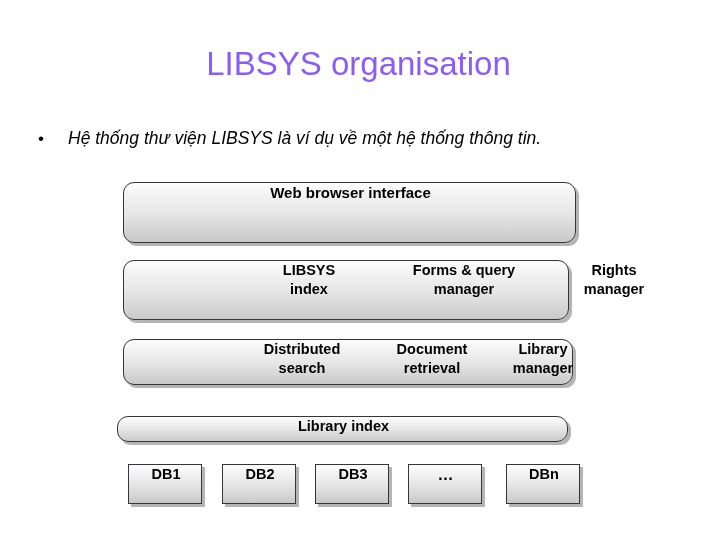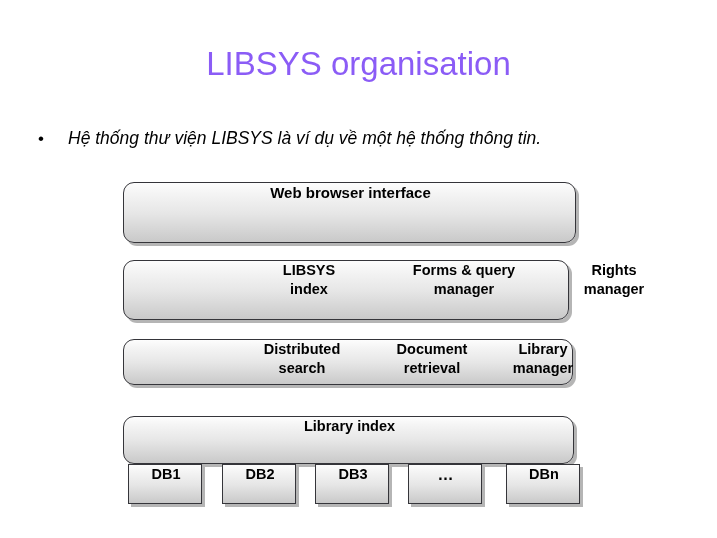--- a/index.html
+++ b/index.html
@@ -113,21 +113,21 @@
   #cell-forms-query    { left: 265px;  width: 150px; }
   #cell-print-manager  { left: 428px;  width: 124px; }
 
   #box-core        { left: 123px; top: 339px; width: 450px; height: 46px; }
   #box-core .cell  { font-size: 14.5px; }
   #cell-distributed-search { left: 110px; width: 136px; }
   #cell-document-retrieval { left: 240px; width: 136px; }
   #cell-rights-manager     { left: 364px; width: 110px; }
   #cell-accounting         { left: 462px; width: 120px; }
 
-  #box-library-index { left: 123px; top: 416px; width: 451px; height: 48px; }
+  #box-library-index { left: 117px; top: 416px; width: 451px; height: 26px; }
   #box-library-index .cell { left: 0; width: 451px; font-size: 14.5px; }
 
   .dbbox { top: 464px; width: 74px; height: 40px; }
   .dbbox .cell { left: 0; width: 74px; font-size: 14.5px; }
   #box-db1 { left: 128px; padding-left: 32px; }
   #box-db2 { left: 222px; }
   #box-db3 { left: 315px; }
   #box-dbdots { left: 408px; }
   #box-dbn { left: 506px; }
   #box-dbdots .cell { font-size: 16px; letter-spacing: 1px; }

